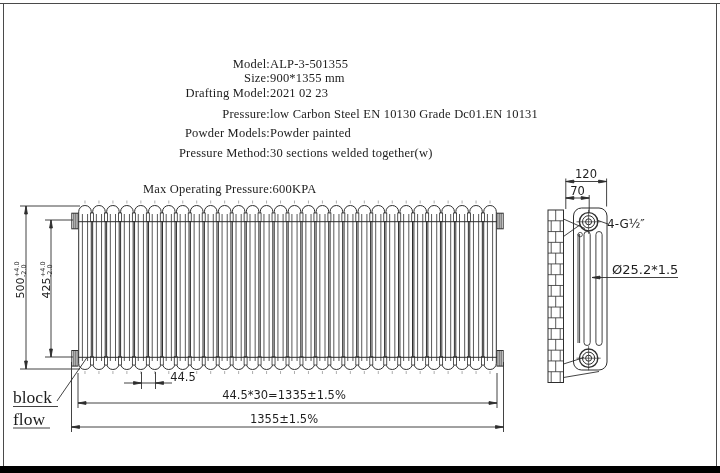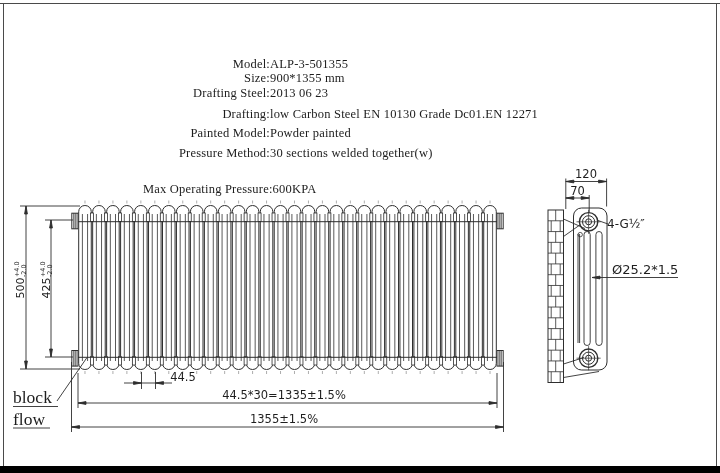--- a/index.html
+++ b/index.html
@@ -15,23 +15,23 @@
   .bottom-bar{position:absolute;left:0;top:466px;width:720px;height:7px;background:#000;}
 </style>
 </head>
 <body>
 
 <div class="page">
 
   <div class="spec-table">
     <div class="spec-row" style="top:7px"><span class="spec-label">Model:</span><span class="spec-value">ALP-3-501355</span></div>
     <div class="spec-row" style="top:21px"><span class="spec-label">Size:</span><span class="spec-value">900*1355 mm</span></div>
-    <div class="spec-row" style="top:36px"><span class="spec-label">Drafting Steel:</span><span class="spec-value">2013 06 23</span></div>
-    <div class="spec-row" style="top:57px"><span class="spec-label">Drafting:</span><span class="spec-value">low Carbon Steel  EN 10130 Grade Dc01.EN 12271</span></div>
-    <div class="spec-row" style="top:76px"><span class="spec-label">Painted Model:</span><span class="spec-value">Powder painted</span></div>
+    <div class="spec-row" style="top:36px"><span class="spec-label">Drafting Model:</span><span class="spec-value">2021 02 23</span></div>
+    <div class="spec-row" style="top:57px"><span class="spec-label">Pressure:</span><span class="spec-value">low Carbon Steel  EN 10130 Grade Dc01.EN 10131</span></div>
+    <div class="spec-row" style="top:76px"><span class="spec-label">Powder Models:</span><span class="spec-value">Powder painted</span></div>
     <div class="spec-row" style="top:96px"><span class="spec-label">Pressure Method:</span><span class="spec-value">30 sections welded together(w)</span></div>
     <div class="spec-row" style="top:132px"><span class="spec-label">Max Operating Pressure:</span><span class="spec-value">600KPA</span></div>
   </div>
 
   <svg width="720" height="473" viewBox="0 0 720 473" style="position:absolute;left:0;top:0">
     <g stroke="#2e2e2e" stroke-width="1" fill="none">
 
       <g stroke="#4a4a4a">
         <line x1="0" y1="3.5" x2="720" y2="3.5"></line>
         <line x1="3.5" y1="3" x2="3.5" y2="466"></line>

